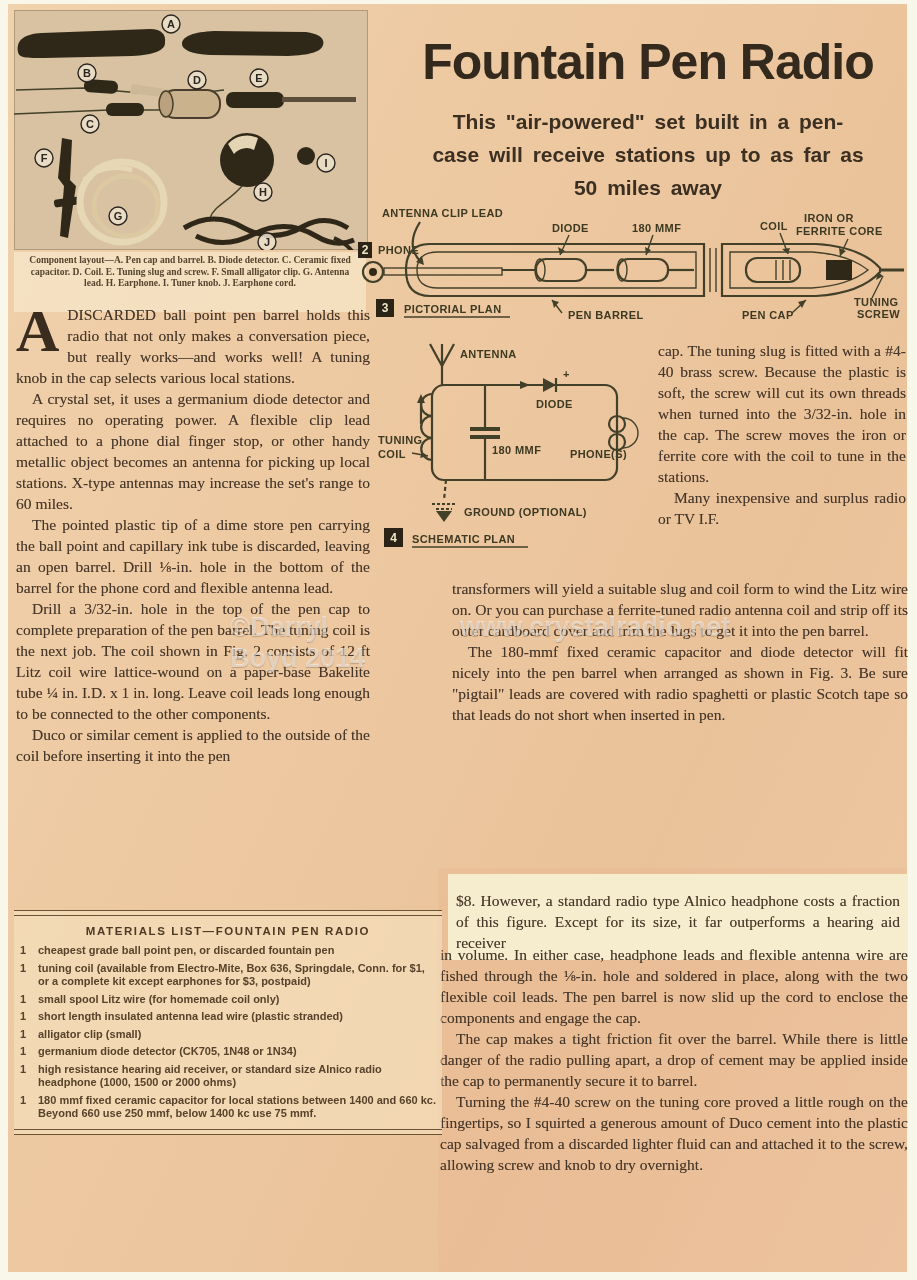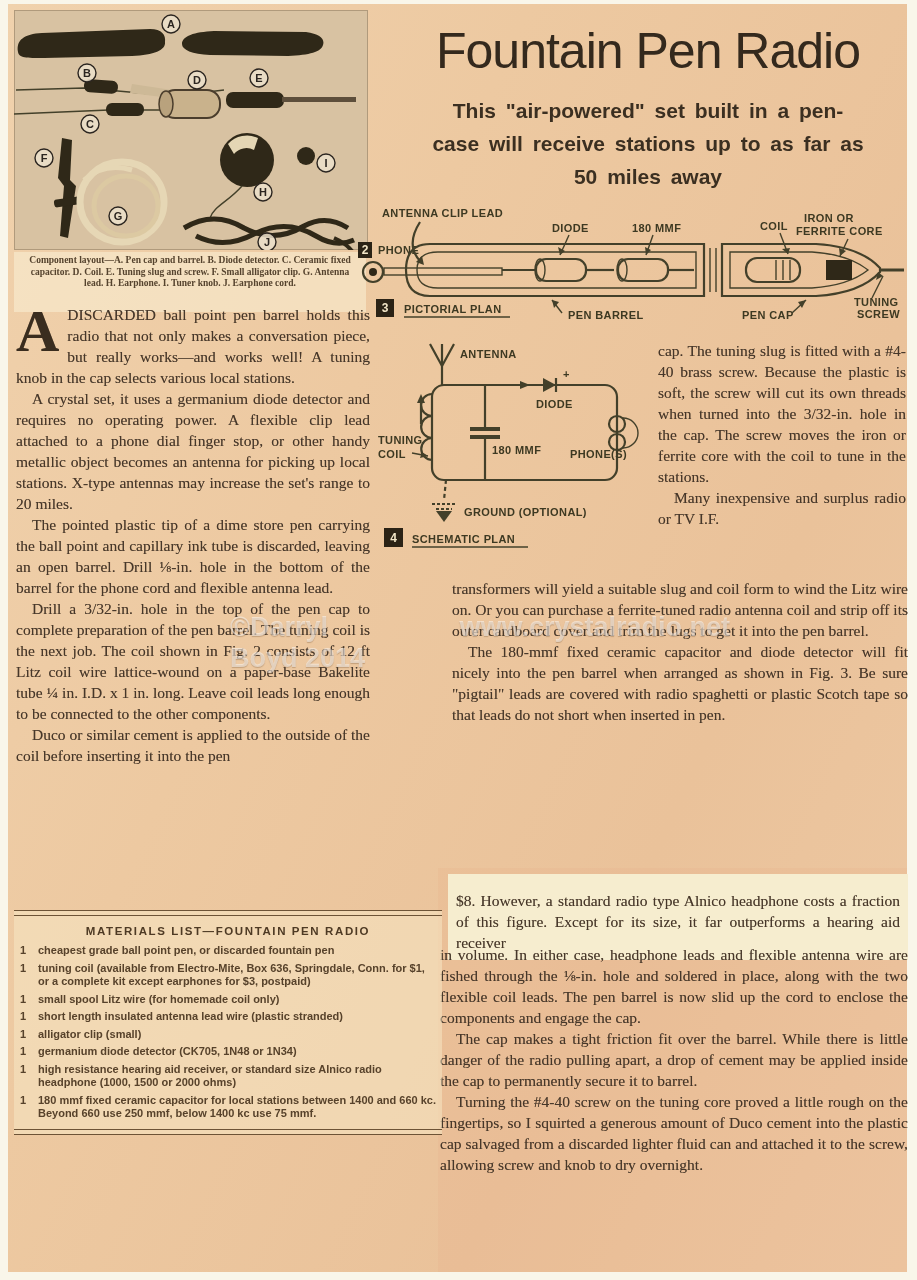--- a/index.html
+++ b/index.html
@@ -10,22 +10,22 @@
   .tint-bottom{position:absolute;left:430px;top:864px;width:469px;height:404px;
         background:rgba(233,160,124,0.13);}
   
   .photo{position:absolute;left:6px;top:6px;width:354px;height:240px;}
   .caption{position:absolute;left:6px;top:248px;width:352px;height:60px;
            background:rgba(250,240,214,0.55);color:#55432e;
            font-size:9.5px;line-height:11.5px;font-weight:bold;text-align:center;
            padding:3px 6px;box-sizing:border-box;}
   
   .titleblock{position:absolute;left:384px;top:14px;width:512px;height:188px;text-align:center;}
-  .title{font-family:"Liberation Sans",sans-serif;font-weight:normal;font-size:50px;
-         letter-spacing:-1px;color:#34291d;margin-top:4px;}
+  .title{font-family:"Liberation Sans",sans-serif;font-weight:bold;font-size:50px;
+         letter-spacing:-1px;color:#34291d;margin-top:15px;}
   .subtitle{font-family:"Liberation Sans",sans-serif;font-weight:bold;font-size:21px;
             color:#3b2f21;line-height:33px;margin-top:14px;word-spacing:4px;}
   
   .col{position:absolute;color:#46372a;font-size:15.5px;line-height:21px;text-align:justify;
        text-shadow:0 0 0.5px rgba(70,50,30,0.45);}
   .col p{margin:0;text-indent:16px;}
   .col p.noindent{text-indent:0;}
   .leftcol{left:8px;top:300px;width:354px;height:560px;}
   .rightnarrow{left:650px;top:336px;width:248px;height:242px;}
   .wide{left:444px;top:574px;width:456px;height:294px;}
@@ -288,21 +288,21 @@
       <text class="dlab" x="94" y="184">GROUND (OPTIONAL)</text>
 
       <rect x="14" y="196" width="19" height="19" fill="#2b2316"></rect>
       <text class="dfig" x="23.5" y="210" text-anchor="middle">4</text>
       <text class="dlab" x="42" y="211">SCHEMATIC PLAN</text>
       <line x1="42" y1="215" x2="158" y2="215" class="dlnThin"></line>
     </svg>
 
     <div class="col leftcol">
       <p class="noindent"><span class="dropcap">A</span><span>DISCARDED ball point pen barrel holds this radio that not only makes a conversation piece, but really works—and works well! A tuning knob in the cap selects various local stations.</span></p>
-      <p>A crystal set, it uses a germanium diode detector and requires no operating power. A flexible clip lead attached to a phone dial finger stop, or other handy metallic object becomes an antenna for picking up local stations. X-type antennas may increase the set's range to 20 miles.</p>
+      <p>A crystal set, it uses a germanium diode detector and requires no operating power. A flexible clip lead attached to a phone dial finger stop, or other handy metallic object becomes an antenna for picking up local stations. X-type antennas may increase the set's range to 60 miles.</p>
       <p>The pointed plastic tip of a dime store pen carrying the ball point and capillary ink tube is discarded, leaving an open barrel. Drill ⅛-in. hole in the bottom of the barrel for the phone cord and flexible antenna lead.</p>
       <p>Drill a 3/32-in. hole in the top of the pen cap to complete preparation of the pen barrel. The tuning coil is the next job. The coil shown in Fig. 2 consists of 12 ft Litz coil wire lattice-wound on a paper-base Bakelite tube ¼ in. I.D. x 1 in. long. Leave coil leads long enough to be connected to the other components.</p>
       <p>Duco or similar cement is applied to the outside of the coil before inserting it into the pen</p>
     </div>
 
     <div class="col rightnarrow">
       <p class="noindent">cap. The tuning slug is fitted with a #4-40 brass screw. Because the plastic is soft, the screw will cut its own threads when turned into the 3/32-in. hole in the cap. The screw moves the iron or ferrite core with the coil to tune in the stations.</p>
       <p>Many inexpensive and surplus radio or TV I.F.</p>
     </div>
 

